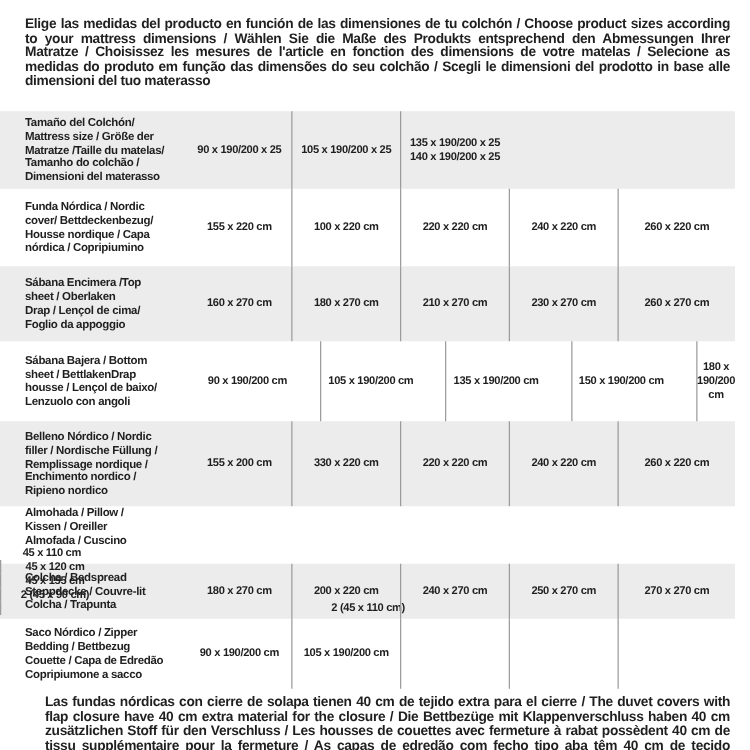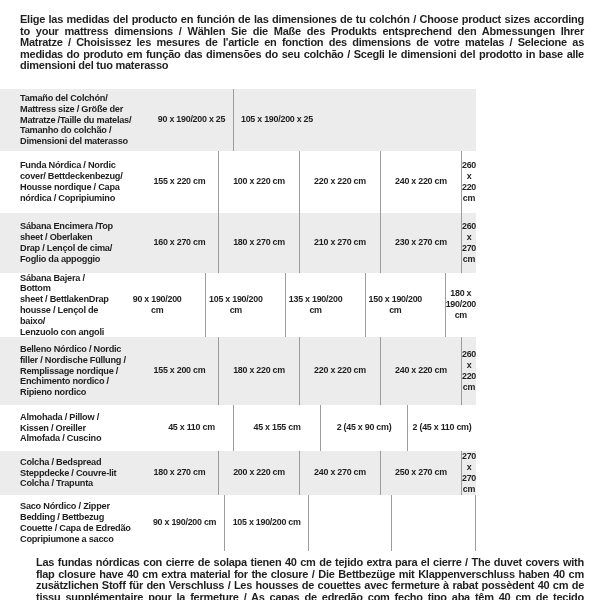--- a/index.html
+++ b/index.html
@@ -17,21 +17,21 @@
     color: #1f1f1f;
     text-align: justify;
     white-space: normal;
   }
   #header-note { margin: 14px 16px 0 20px; }
   #footer-note { margin: 6px 16px 0 36px; }
   #size-table { margin-top: 17px; width: 600px; }
   .trow {
     display: flex;
     align-items: stretch;
-    width: 476px;
+    width: 588px;
   }
   .trow.odd { background: #ececec; }
   .cell {
     display: flex;
     align-items: center;
     font-weight: 700;
     color: #1f1f1f;
     letter-spacing: -0.25px;
     white-space: pre-line;
   }
@@ -51,39 +51,41 @@
   .v1 { width: 83px; }
   .v2, .v3, .v4 { width: 87px; }
   .v5 { flex: 1; }
   .val + .val { border-left: 1px solid #9c9c9c; }
   
   .rh0 { height: 62px; }
   .rh1 { height: 62px; }
   .rh2 { height: 60px; }
   .rh3 { height: 64px; gap: 20px; }
   .rh4 { height: 68px; }
-  .rh5 { height: 46px; }
+  .rh5 { height: 46px; flex-direction: column; }
   .rh6 { height: 44px; }
   .rh7 { height: 56px; }
 </style>
 </head>
 <body>
 
 <div id="header-note" class="note">Elige las medidas del producto en función de las dimensiones de tu colchón / Choose product sizes according to your mattress dimensions / Wählen Sie die Maße des Produkts entsprechend den Abmessungen Ihrer Matratze / Choisissez les mesures de l'article en fonction des dimensions de votre matelas / Selecione as medidas do produto em função das dimensões do seu colchão / Scegli le dimensioni del prodotto in base alle dimensioni del tuo materasso</div>
 
 <div id="size-table">
 
   <div class="trow odd rh0">
     <div class="cell label">Tamaño del Colchón/
 Mattress size / Größe der
 Matratze /Taille du matelas/
 Tamanho do colchão /
 Dimensioni del materasso</div>
     <div class="cell val v1">90 x 190/200 x 25</div>
     <div class="cell val v2">105 x 190/200 x 25</div>
+    <div class="cell val v3">135 x 190/200 x 25
+140 x 190/200 x 25</div>
   </div>
 
   <div class="trow rh1">
     <div class="cell label">Funda Nórdica /  Nordic
 cover/ Bettdeckenbezug/
 Housse nordique  / Capa
 nórdica / Copripiumino</div>
     <div class="cell val v1">155 x 220 cm</div>
     <div class="cell val v2">100 x 220 cm</div>
     <div class="cell val v3">220 x 220 cm</div>
@@ -115,31 +117,32 @@
     <div class="cell val v5">180 x 190/200 cm</div>
   </div>
 
   <div class="trow odd rh4">
     <div class="cell label">Belleno Nórdico / Nordic
 filler / Nordische Füllung /
 Remplissage nordique /
 Enchimento nordico /
 Ripieno nordico</div>
     <div class="cell val v1">155 x 200 cm</div>
-    <div class="cell val v2">180 x 220 cm</div>
+    <div class="cell val v2">330 x 220 cm</div>
     <div class="cell val v3">220 x 220 cm</div>
     <div class="cell val v4">240 x 220 cm</div>
     <div class="cell val v5">260 x 220 cm</div>
   </div>
 
   <div class="trow rh5">
     <div class="cell label">Almohada  / Pillow /
 Kissen / Oreiller
 Almofada / Cuscino</div>
     <div class="cell val v1">45 x 110 cm</div>
+    <div class="cell val v2">45 x 120 cm</div>
     <div class="cell val v3">45 x 155 cm</div>
     <div class="cell val v4">2 (45 x 90 cm)</div>
     <div class="cell val v5">2 (45 x 110 cm)</div>
   </div>
 
   <div class="trow odd rh6">
     <div class="cell label">Colcha / Bedspread
 Steppdecke / Couvre-lit
 Colcha / Trapunta</div>
     <div class="cell val v1">180 x 270 cm</div>

